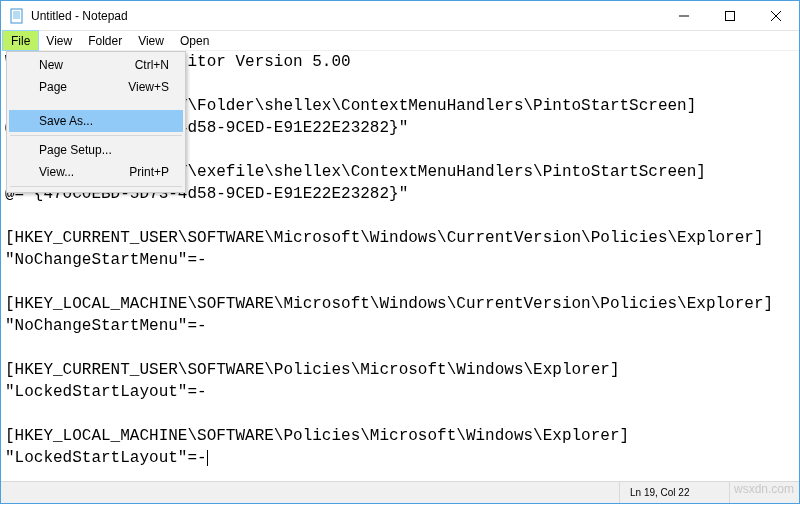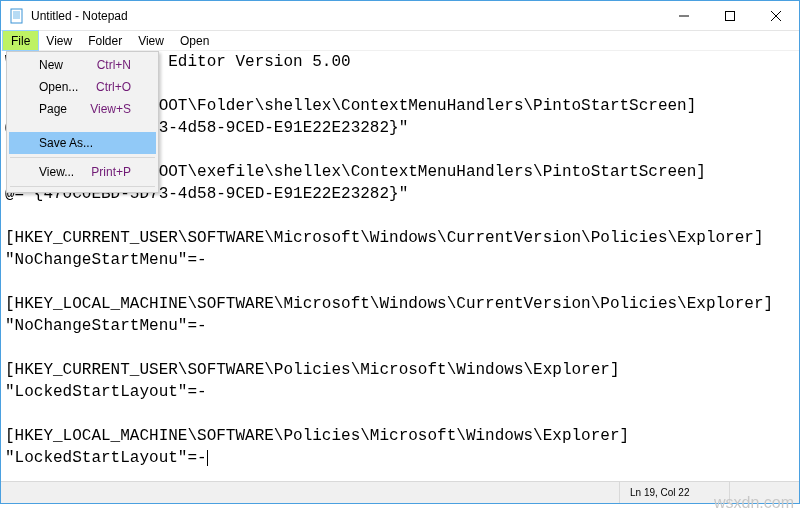--- a/index.html
+++ b/index.html
@@ -11,26 +11,26 @@
   .titlebar .spacer { flex: 1; }
   .winbtn { width: 46px; height: 30px; display: flex; align-items: center; justify-content: center; color: #000; }
   .menubar { height: 20px; display: flex; align-items: stretch; padding: 0 2px; background: #fff; border-bottom: 1px solid #f0f0f0; }
   .menu-item { padding: 2px 8px; display: flex; align-items: center; cursor: default; }
   .menu-item.open { background: #bef264; outline: 1px solid #99d1ff; }
   .editor { flex: 1; position: relative; overflow: hidden; }
   .editor pre { font-family: Consolas, "Courier New", monospace; font-size: 16px; line-height: 22px; white-space: pre; padding: 0 4px; color: #000; }
   .statusbar { height: 22px; border-top: 1px solid #d9d9d9; background: #f0f0f0; display: flex; align-items: center; justify-content: flex-end; font-size: 10px; color: #000; }
   .status-cell { border-left: 1px solid #d9d9d9; padding: 0 10px; height: 100%; display: flex; align-items: center; min-width: 110px; }
   .status-cell.wide { min-width: 70px; }
-  .dropdown { position: absolute; top: 50px; left: 5px; width: 153px; background: #f2f2f2; border: 1px solid #cccccc; box-shadow: 2px 2px 3px rgba(0,0,0,0.2); padding: 2px; z-index: 10; }
+  .dropdown { position: absolute; top: 50px; left: 5px; width: 180px; background: #f2f2f2; border: 1px solid #cccccc; box-shadow: 2px 2px 3px rgba(0,0,0,0.2); padding: 2px; z-index: 10; }
   .dd-item { display: flex; align-items: center; height: 22px; padding: 0 28px 0 30px; cursor: default; position: relative; color: #000; }
   .dd-item.sel { background: #91c9f7; margin-top: 12px; }
-  .dd-item .shortcut { position: absolute; right: 25px; color: #701a75; }
+  .dd-item .shortcut { position: absolute; right: 14px; color: #000000; }
   .dd-sep { height: 1px; background: #d7d7d7; margin: 3px 1px; }
-  .watermark { position: absolute; right: 6px; bottom: 0; font-size: 16px; color: #c8c8c8; font-family: Arial, sans-serif; }
+  .watermark { position: absolute; right: 6px; bottom: 16px; font-size: 12px; color: #c8c8c8; font-family: Arial, sans-serif; }
   .caret { display:inline-block; width:1px; height:16px; background:#000; vertical-align:middle; }
 </style>
 </head>
 <body>
 
 <div class="window">
 
   <div class="titlebar">
     <span class="icon">
       <svg viewBox="0 0 16 16" width="16" height="16">
@@ -95,31 +95,30 @@
     <div class="status-cell">Ln 19, Col 22</div>
     <div class="status-cell wide"></div>
   </div>
 
   <div class="dropdown" id="file-dropdown">
       <div class="dd-item">
         <span>New</span>
         <span class="shortcut">Ctrl+N</span>
       </div>
       <div class="dd-item">
-        <span>Open...</span>
-        <span class="shortcut">Ctrl+O</span>
-      </div>
-      <div class="dd-item">
         <span>Page</span>
         <span class="shortcut">View+S</span>
       </div>
       <div class="dd-item sel">
         <span>Save As...</span>
       </div>
       <div class="dd-sep"></div>
+      <div class="dd-item">
+        <span>Page Setup...</span>
+      </div>
       <div class="dd-item">
         <span>View...</span>
         <span class="shortcut">Print+P</span>
       </div>
       <div class="dd-sep"></div>
     </div>
 
 </div>
 
 <span class="watermark">wsxdn.com</span>

